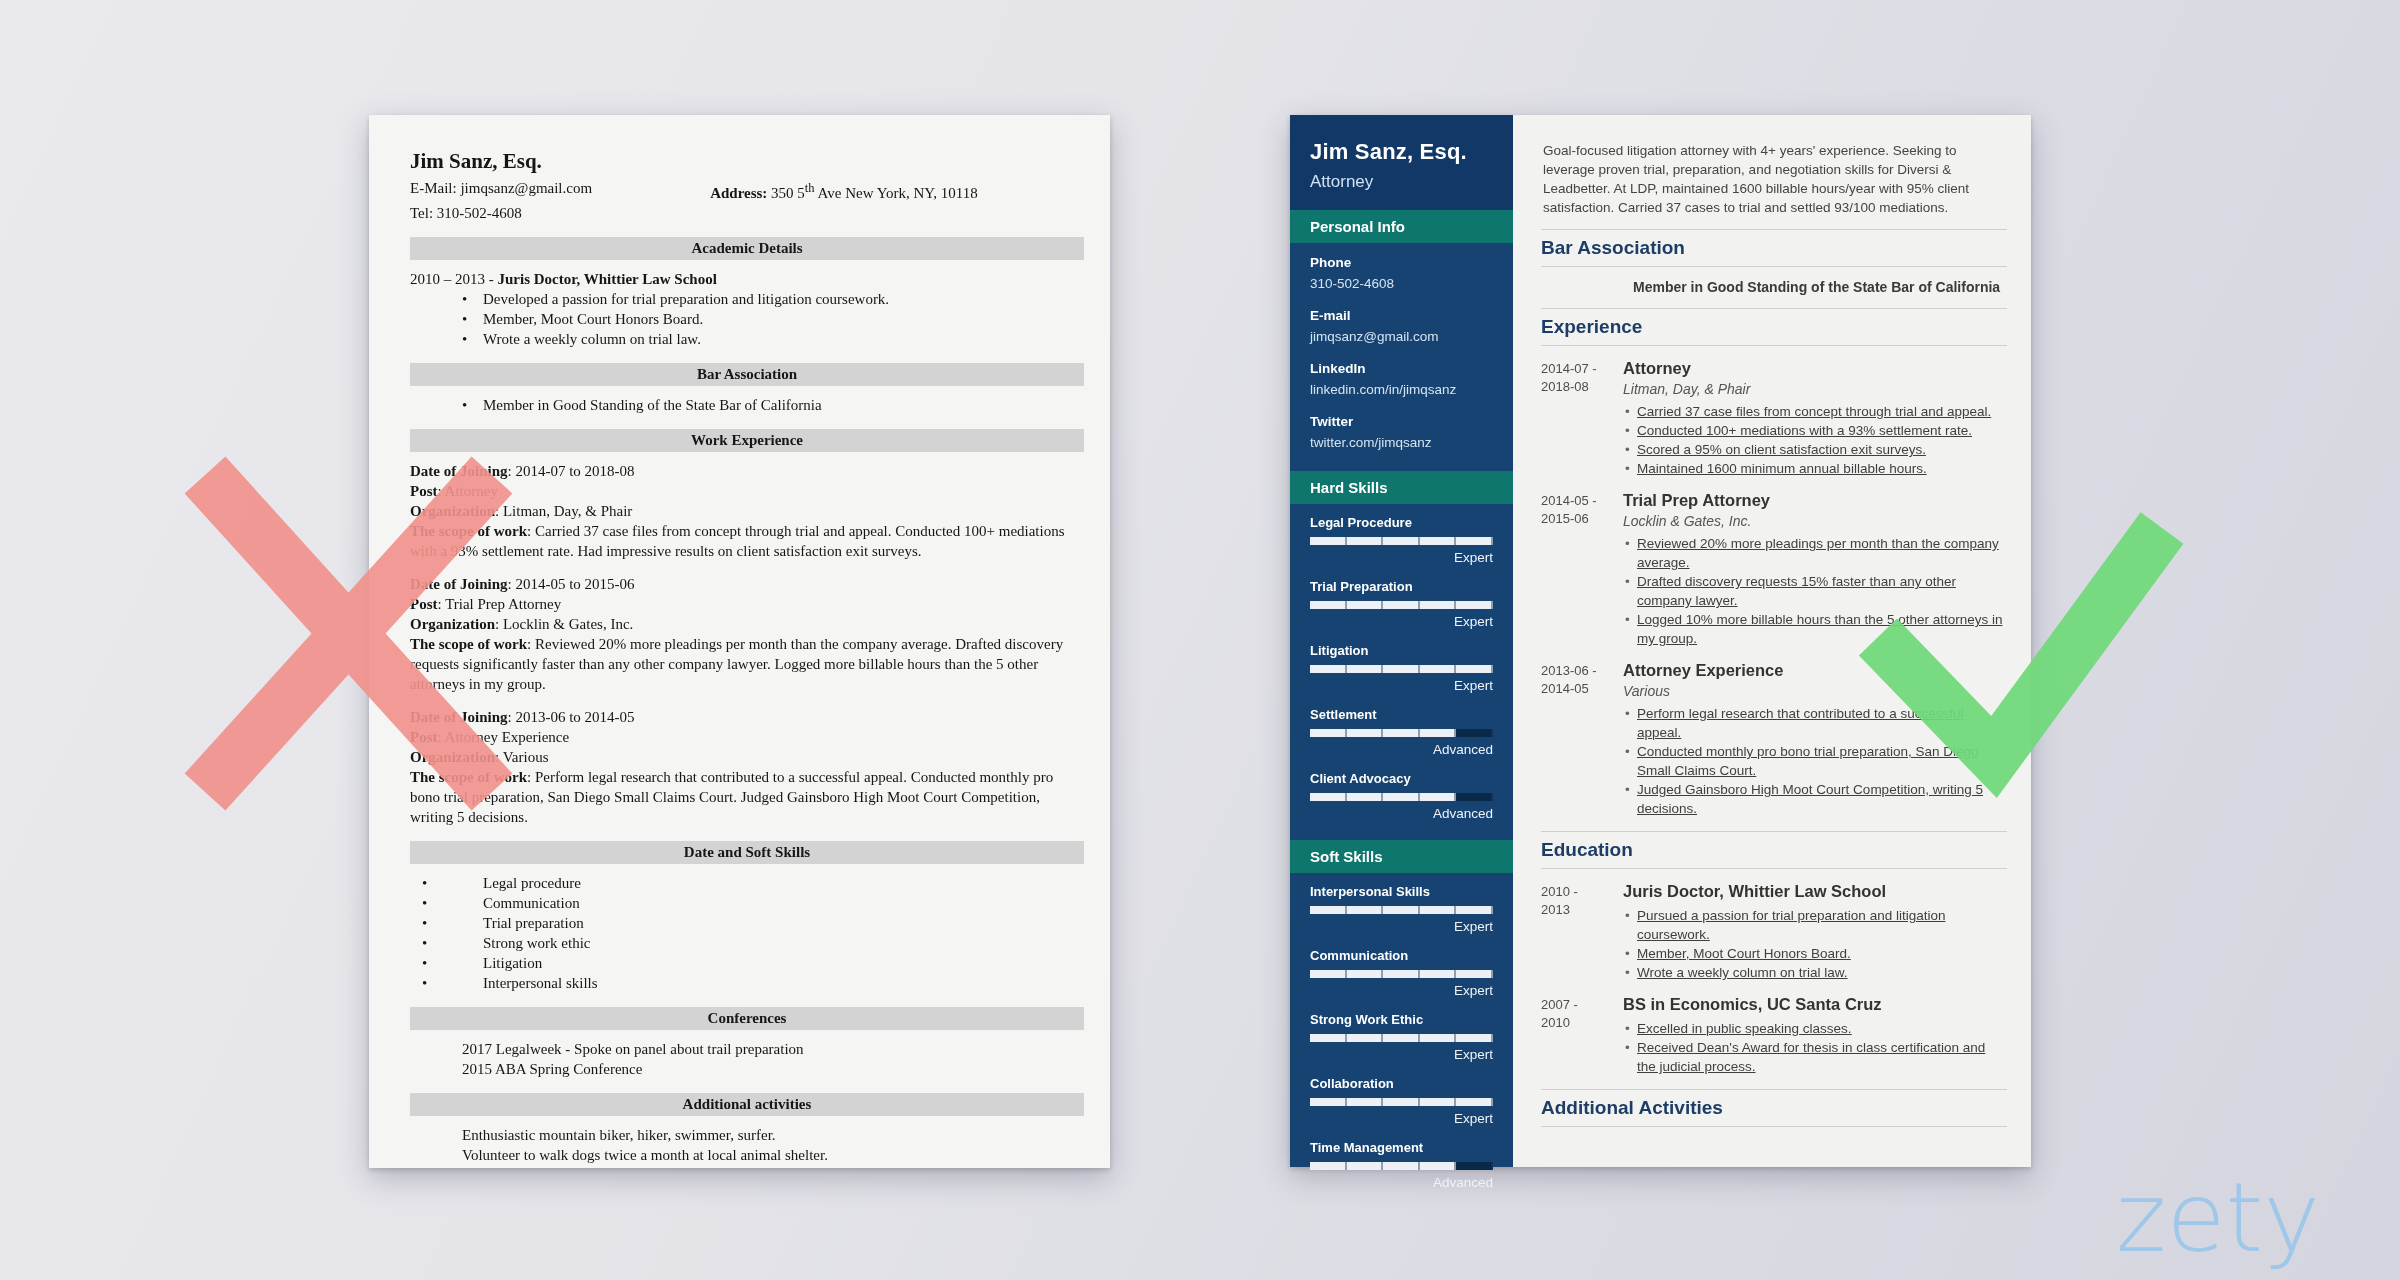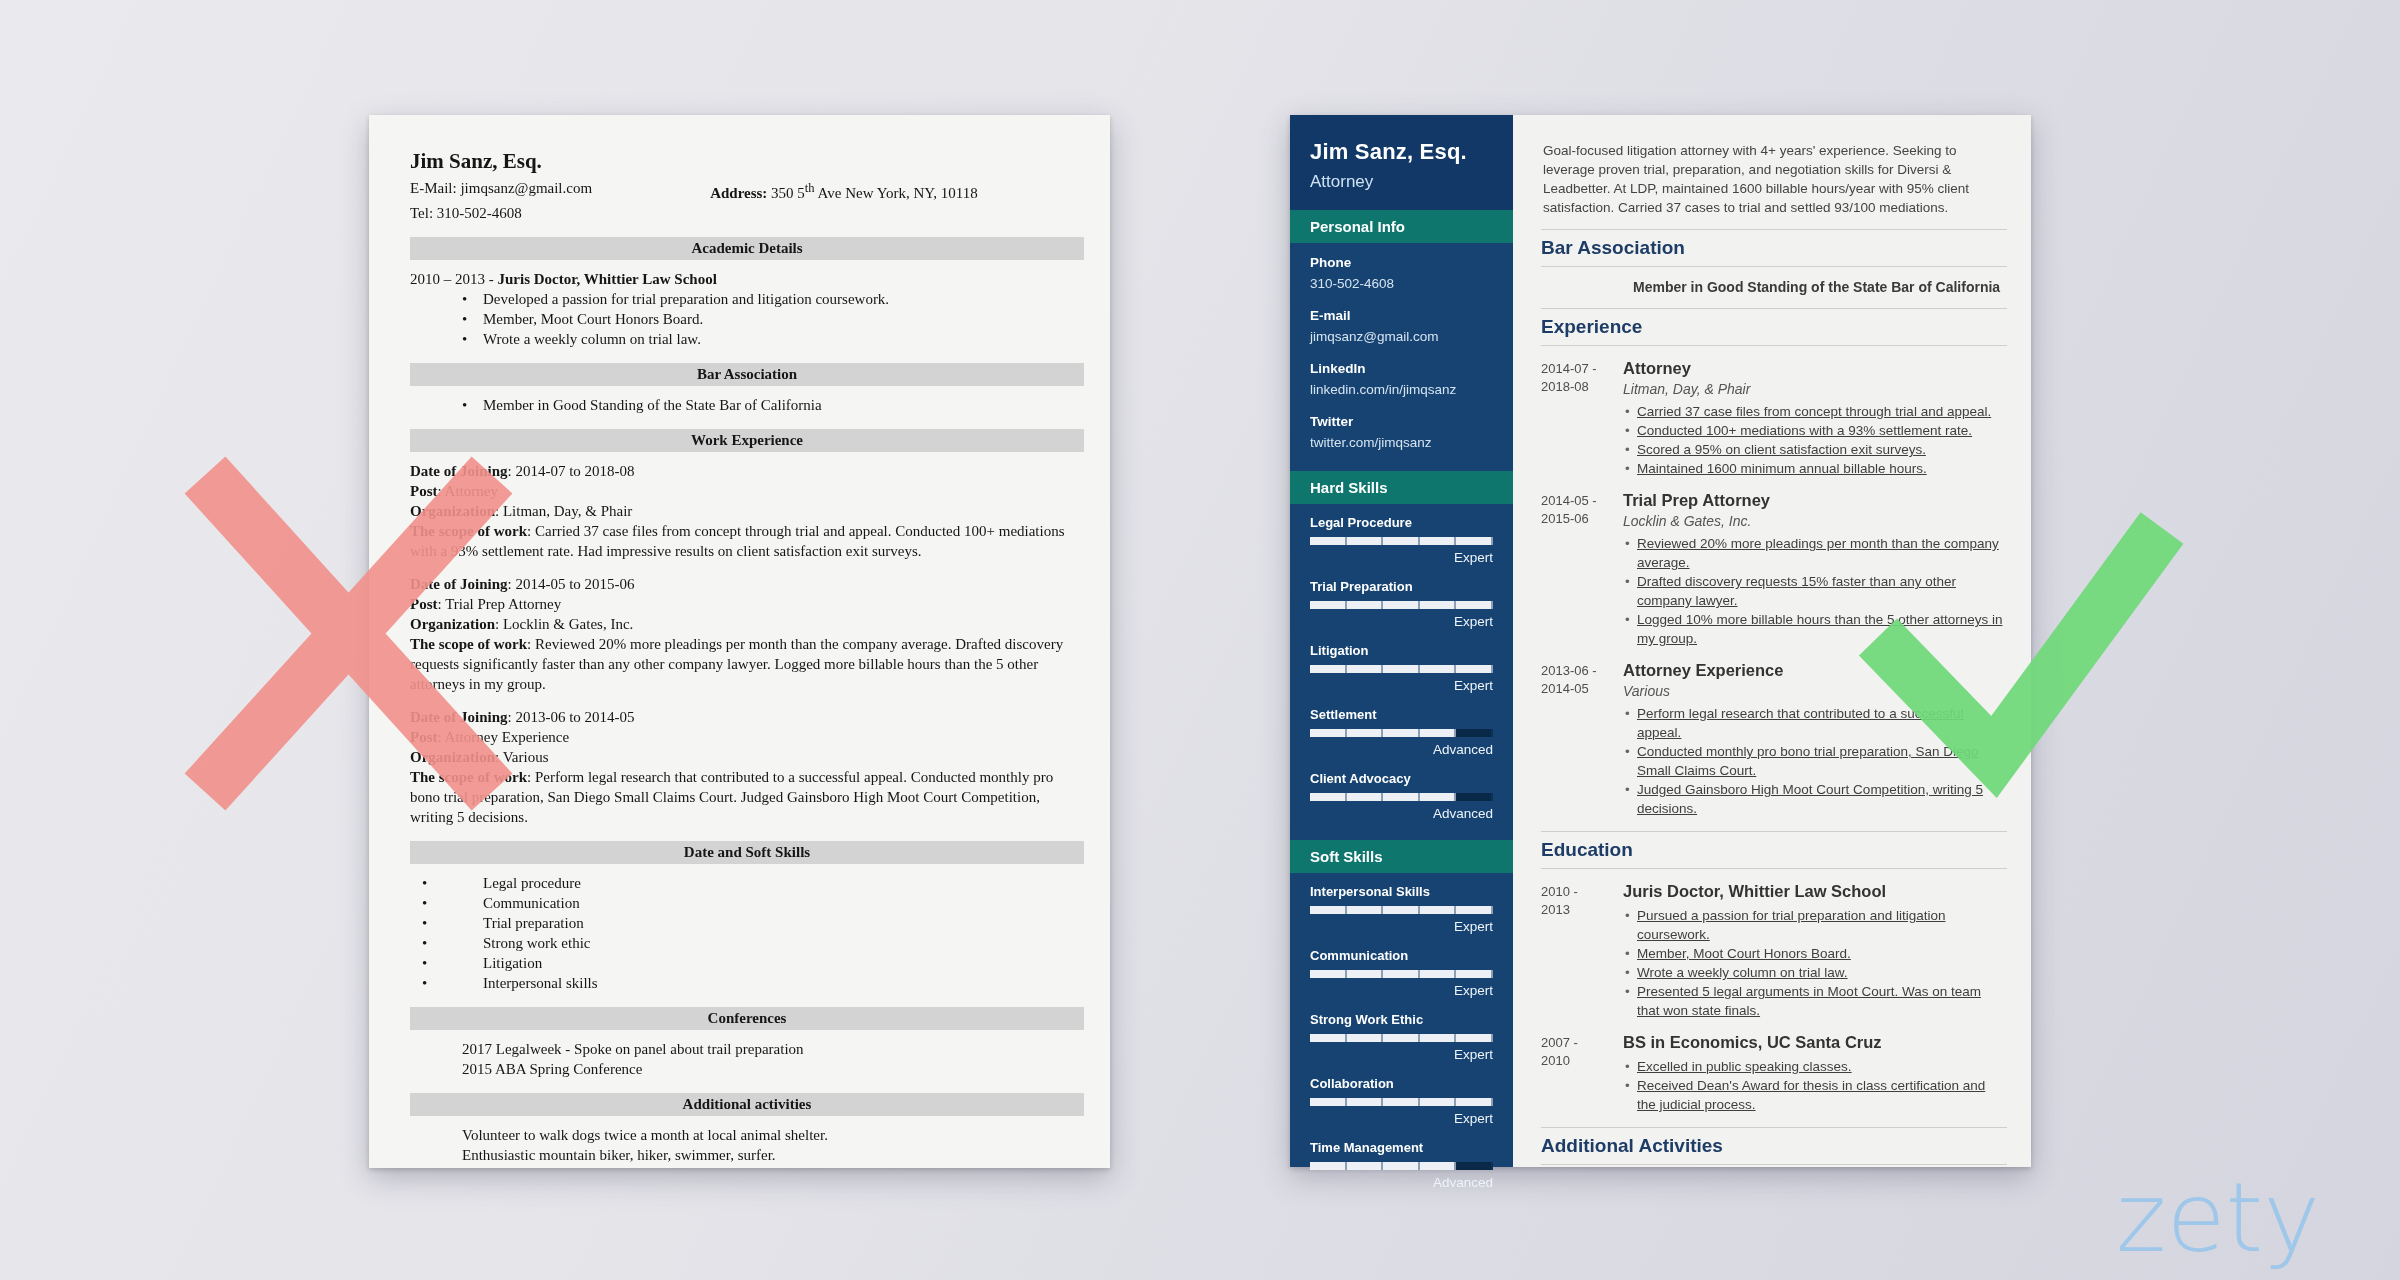--- a/index.html
+++ b/index.html
@@ -133,22 +133,22 @@
     <div class="p-bar">Conferences</div>
     <div>
 
     <div class="p-indent">2017 Legalweek - Spoke on panel about trail preparation</div>
         <div class="p-indent">2015 ABA Spring Conference</div>
       </div>
 
     <div class="p-bar">Additional activities</div>
     <div>
 
-    <div class="p-indent">Volunteer to walk dogs twice a month at local animal shelter.</div>
-        <div class="p-indent">Enthusiastic mountain biker, hiker, swimmer, surfer.</div>
+    <div class="p-indent">Enthusiastic mountain biker, hiker, swimmer, surfer.</div>
+        <div class="p-indent">Volunteer to walk dogs twice a month at local animal shelter.</div>
       </div>
   </div>
 
   <div class="page-styled">
 
     <div class="sb">
       <div class="sb-head">
         <div class="sb-name">Jim Sanz, Esq.</div>
         <div class="sb-title">Attorney</div>
       </div>
@@ -329,21 +329,20 @@
           <div>2010 -</div>
           <div>2013</div>
         </div>
         <div class="rcontent">
           <div class="jtitle">Juris Doctor, Whittier Law School</div>
           <ul class="r-ul" style="margin-top:5px">
 
           <li>Pursued a passion for trial preparation and litigation coursework.</li>
               <li>Member, Moot Court Honors Board.</li>
               <li>Wrote a weekly column on trial law.</li>
-              <li>Presented 5 legal arguments in Moot Court. Was on team that won state finals.</li>
             </ul>
         </div>
       </div>
 
       <div class="row">
         <div class="dates">
           <div>2007 -</div>
           <div>2010</div>
         </div>
         <div class="rcontent">

